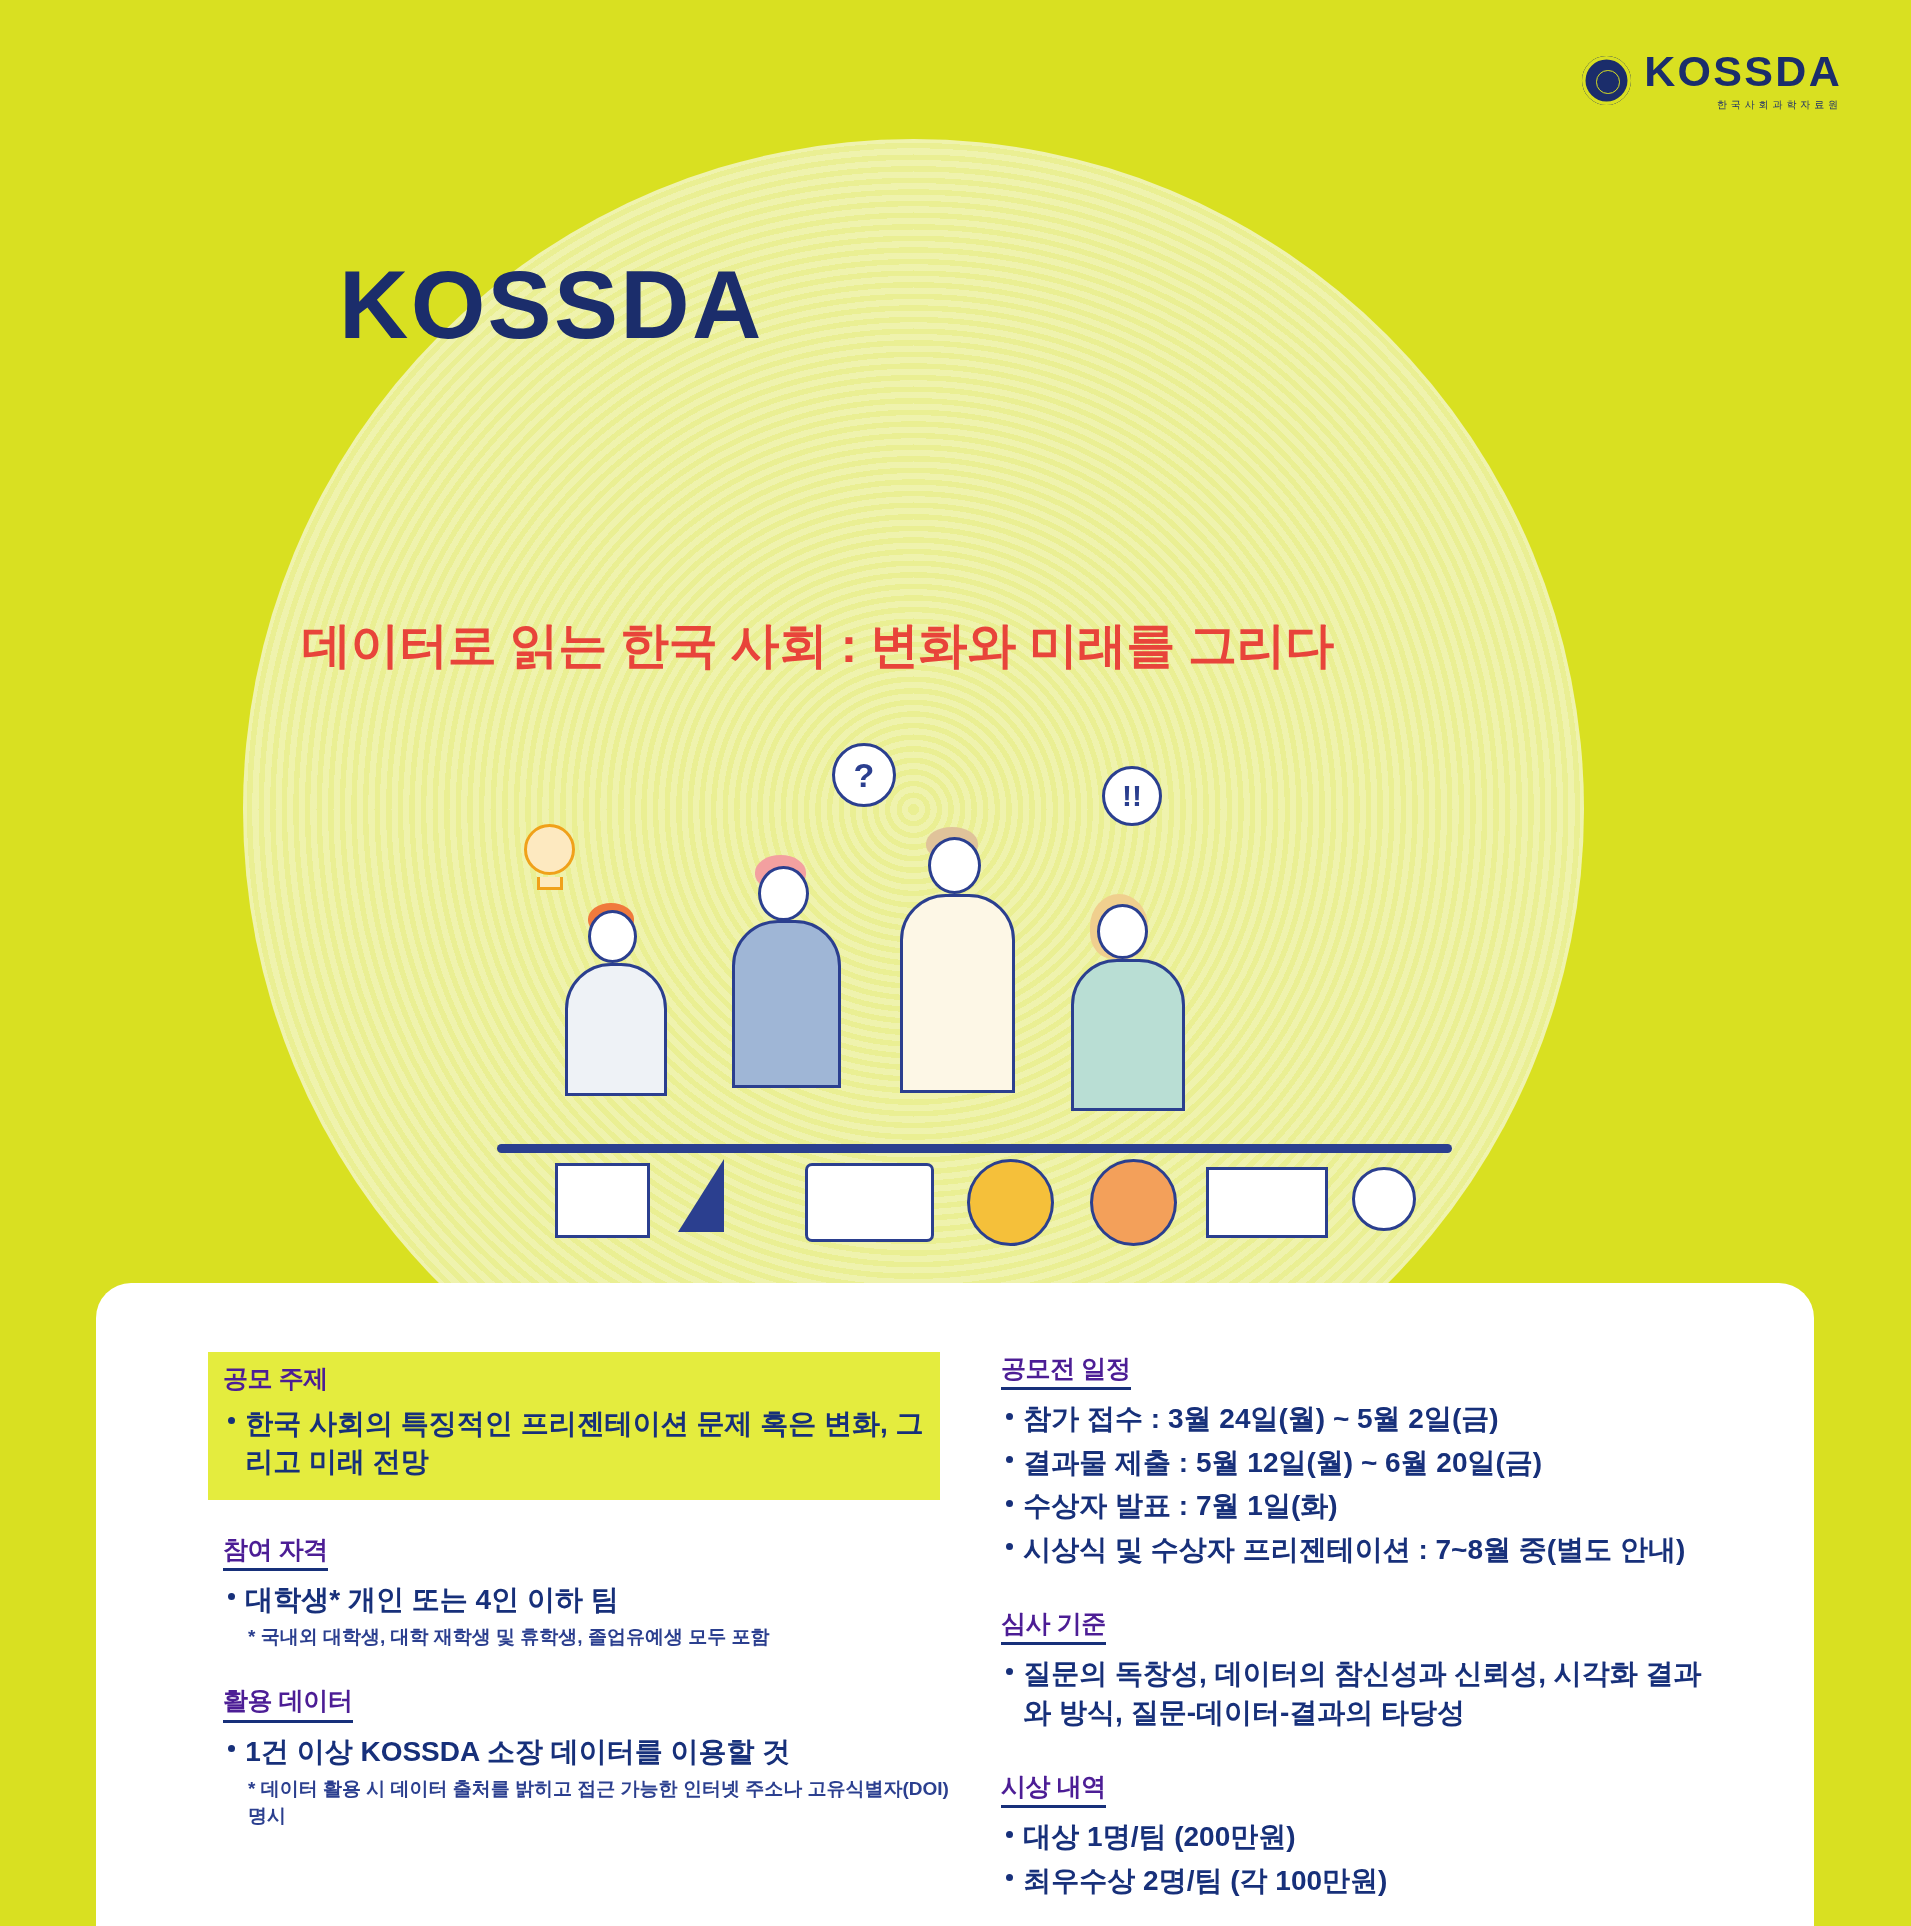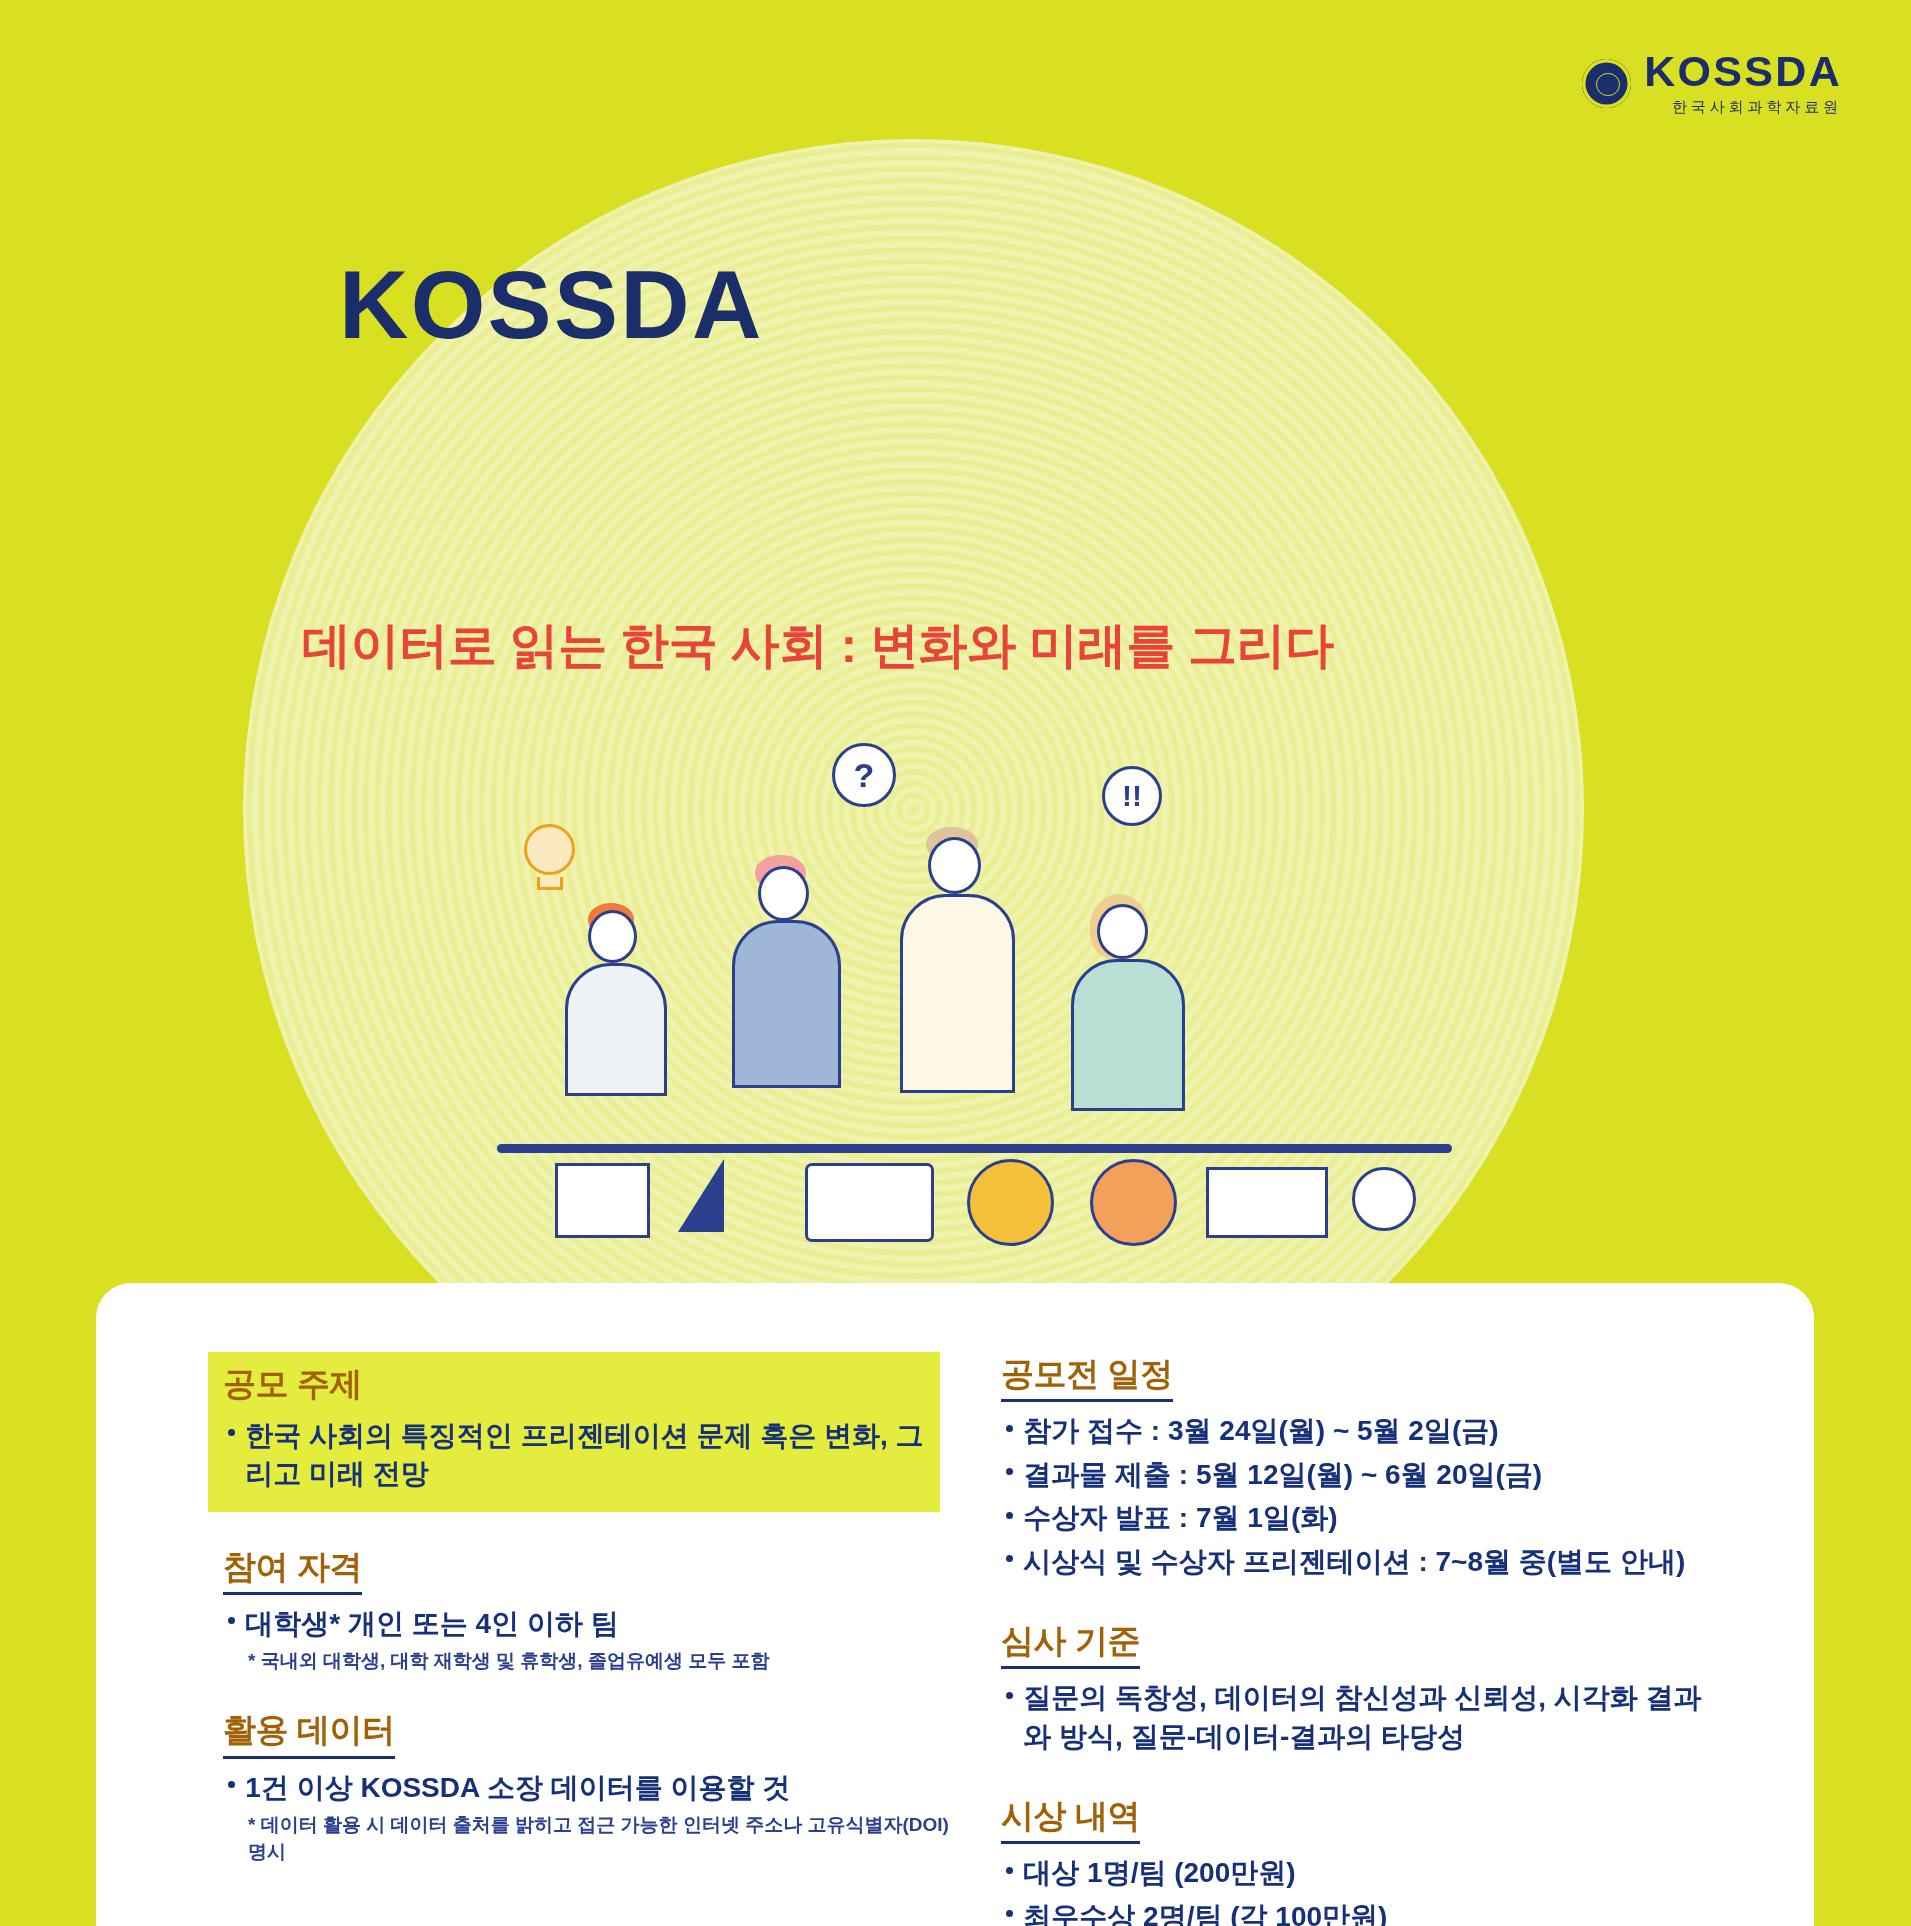--- a/index.html
+++ b/index.html
@@ -38,21 +38,21 @@
   .brand .seal:after{
     content:"";position:absolute;left:50%;top:50%;
     width:21.6px;height:21.6px;margin:-10.8px 0 0 -10.8px;
     border-radius:50%;border:1.9px solid #d9e021;
   }
   .brand .wordmark{display:flex;flex-direction:column;align-items:flex-end;}
   .brand .wordmark .big{
     font-size:43px;font-weight:bold;color:#1b2d6b;letter-spacing:2.3px;line-height:1;
   }
   .brand .wordmark .small{
-    font-size:15px;color:#1b2d6b;letter-spacing:3.9px;margin-top:4.6px;
+    font-size:10px;color:#1b2d6b;letter-spacing:3.9px;margin-top:4.6px;
   }
 
   
   .hero-title{
     position:absolute;left:339px;top:254px;width:1310px;
     color:#1b2d6b;font-weight:bold;line-height:1.06;
   }
   .hero-title .l1{font-size:96px;letter-spacing:2.3px;}
   .hero-title .l2{font-size:96px;letter-spacing:0.8px;margin-top:7.7px;}
   .hero-sub{
@@ -84,21 +84,21 @@
     background:#ffffff;border-radius:35px;
   }
   .col-left{position:absolute;left:127px;top:69px;width:732px;}
   .col-right{position:absolute;left:905px;top:69px;width:724px;}
 
   .hl-block{
     background:#e4ec3e;padding:10px 15.4px 13px 15.4px;margin:0 0 0 -15.4px;width:732px;
     box-sizing:border-box;
   }
   h2.sec{
-    color:#a16207;font-size:33px;font-weight:bold;margin:0 0 10px 0;letter-spacing:-0.4px;
+    color:#4c1d95;font-size:25px;font-weight:bold;margin:0 0 10px 0;letter-spacing:-0.4px;
   }
   .sec-underline{
     display:inline-block;border-bottom:3.9px solid #17307a;padding-bottom:2.3px;
   }
   ul.bul{list-style:none;margin:0;padding:0;}
   ul.bul > li{
     position:relative;padding-left:22.3px;color:#17307a;font-size:28px;
     line-height:1.36;margin-bottom:5.4px;font-weight:600;
   }
   ul.bul > li:before{

